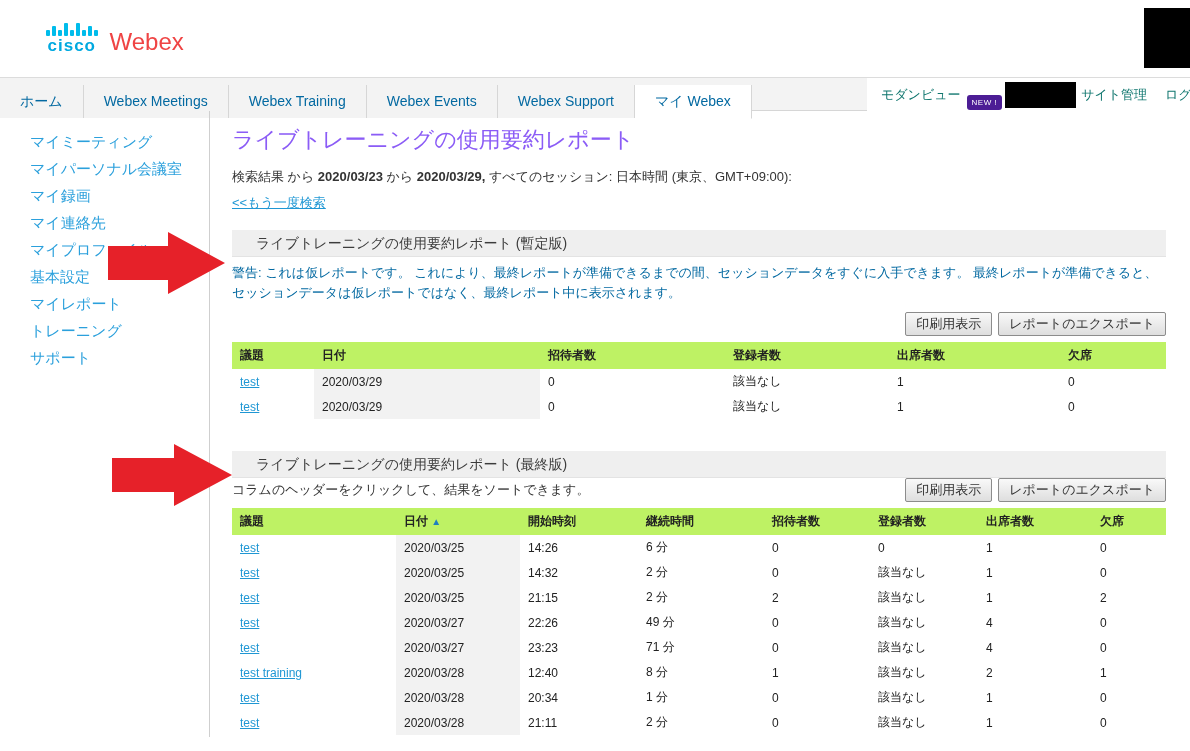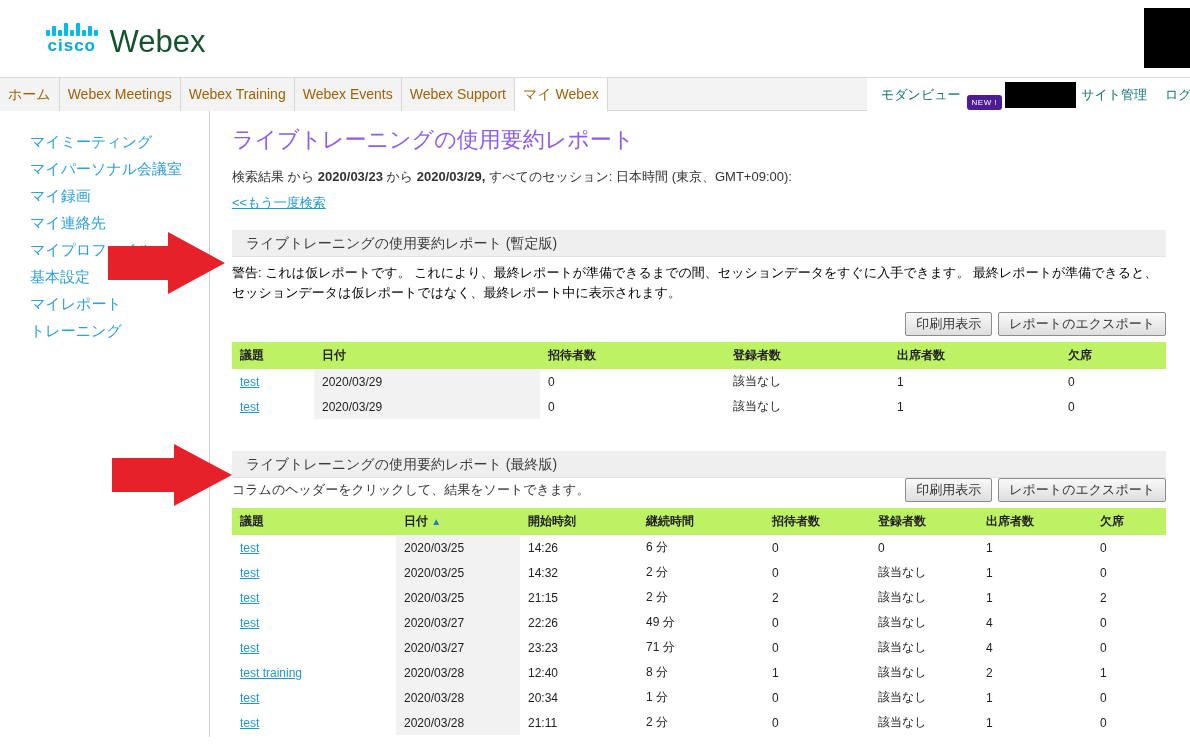--- a/index.html
+++ b/index.html
@@ -8,29 +8,29 @@
     font-family:"Liberation Sans","DejaVu Sans",sans-serif;
     background:#fff; color:#333; overflow:hidden; position:relative;
   }
   
   .header { position:absolute; left:16px; top:0; width:1190px; height:77px; background:#fff; }
   .logo { position:absolute; left:30px; top:22px; display:flex; align-items:flex-end; }
   .logo-left { display:flex; flex-direction:column; align-items:center; }
   .cisco-bars { display:flex; align-items:flex-end; gap:2.5px; height:14px; margin-bottom:2px; }
   .cisco-bars i { display:block; width:3.5px; background:#00bceb; border-radius:1px; }
   .cisco-text { font-size:17px; font-weight:bold; color:#00a9e0; letter-spacing:1px; line-height:15px; }
-  .webex-text { font-size:31px; color:#14532d; margin-left:12px; line-height:22px; font-weight:400; }
+  .webex-text { font-size:24px; color:#ef4444; margin-left:12px; line-height:22px; font-weight:400; }
   .redaction-top { position:absolute; left:1128px; top:8px; width:62px; height:60px; background:#000; }
 
   
   .navbar { position:absolute; left:0; top:77px; width:1190px; height:34px;
     background:#f3f3f3; border-top:1px solid #dcdcdc; border-bottom:1px solid #d6d6d6; }
   .tabs { display:flex; height:33px; }
-  .tab { height:33px; line-height:32px; padding:0 8px; font-size:14px; color:#a16207;
-    border-right:1px solid #d6d6d6; cursor:pointer; white-space:nowrap; background:#f3f3f3; }
+  .tab { height:33px; line-height:32px; padding:0 20px; font-size:14px; color:#0369a1;
+    border-right:1px solid #d6d6d6; cursor:pointer; white-space:nowrap; background:#f3f3f3;margin-top:7px; }
   .tab.active { background:#fff; height:34px; border-bottom:1px solid #fff; }
   .nav-right { position:absolute; right:0; top:0; height:33px; width:323px; background:#fff;
     display:flex; align-items:center; padding-left:14px; overflow:hidden; white-space:nowrap; }
   .nav-link { color:#0f766e; font-size:13px; cursor:pointer; flex:none; }
   .new-badge { background:#4c1d95; color:#fff; font-size:8px; font-weight:normal;
     padding:3px 5px; border-radius:3px; margin:16px 3px 0 6px; flex:none; letter-spacing:.5px; }
   .redaction-nav { width:71px; height:26px; background:#000; flex:none; margin-right:5px; }
   .nav-link.admin { margin-right:18px; }
 
   
@@ -40,23 +40,23 @@
 
   
   .content { position:absolute; left:232px; top:111px; width:934px; }
   .page-title { margin-top:14px; font-size:22px; line-height:30px; font-weight:400; color:#8b5cf6; }
   .search-line { margin-top:13px; font-size:13px; line-height:18px; color:#333; }
   .search-line b { font-weight:bold; }
   .search-again { display:inline-block; margin-top:8px; font-size:13px; line-height:18px;
     color:#1f97d4; text-decoration:underline; cursor:pointer; }
 
   .section-bar { margin-top:18px; height:27px; background:#efefef; border-bottom:1px solid #e3e3e3;
-    line-height:27px; padding-left:14px; font-size:14px; color:#3c3c3c; }
+    line-height:27px; padding-left:24px; font-size:14px; color:#3c3c3c; }
   .section-bar.final { margin-top:32px; }
-  .warning { margin-top:6px; font-size:13px; line-height:20px; color:#000000; }
+  .warning { margin-top:6px; font-size:13px; line-height:20px; color:#0369a1; }
   .btn-row { margin-top:9px; display:flex; justify-content:flex-end; gap:6px; align-items:center; }
   .hint-row { margin-top:0; display:flex; justify-content:space-between; align-items:center; height:24px; }
   .sort-hint { font-size:13px; color:#333; }
   .btn { height:24px; font-size:13px; color:#333; padding:0 10px;
     background:linear-gradient(#f9f9f9,#dedede); border:1px solid #8c8c8c; border-radius:2px;
     cursor:pointer; font-family:inherit; white-space:nowrap; }
 
   table { border-collapse:collapse; width:934px; table-layout:fixed; margin-top:6px; }
   th { background:#bef264; font-size:12px; font-weight:bold; text-align:left;
     padding:5px 8px; color:#222; cursor:default; }
@@ -123,20 +123,21 @@
 
 <div class="sidebar">
   <div class="side-item">マイミーティング</div>
   <div class="side-item">マイパーソナル会議室</div>
   <div class="side-item">マイ録画</div>
   <div class="side-item">マイ連絡先</div>
   <div class="side-item">マイプロファイル</div>
   <div class="side-item">基本設定</div>
   <div class="side-item">マイレポート</div>
   <div class="side-item">トレーニング</div>
+  <div class="side-item">サポート</div>
 </div>
 
 <div class="content">
   <h1 class="page-title">ライブトレーニングの使用要約レポート</h1>
 
   <div class="search-line"><span>検索結果 から </span><b>2020/03/23</b><span> から </span><b>2020/03/29,</b><span> すべてのセッション: 日本時間 (東京、GMT+09:00):</span></div>
 
   <a class="search-again">&lt;&lt;もう一度検索</a>
 
   

